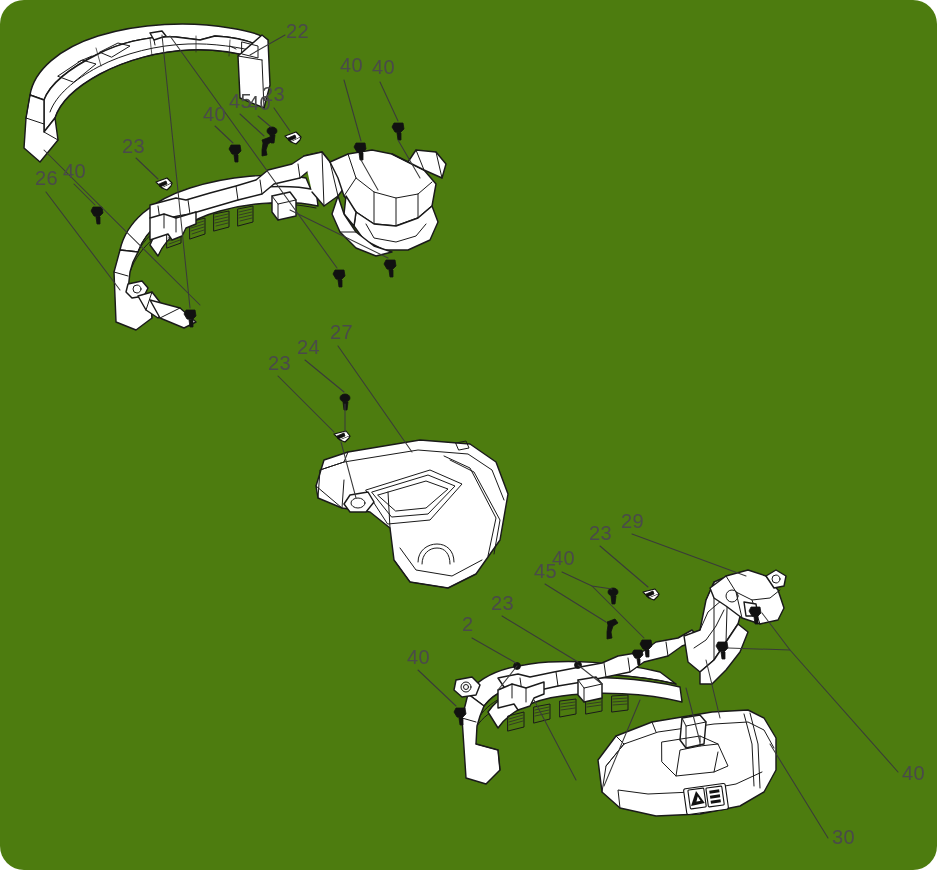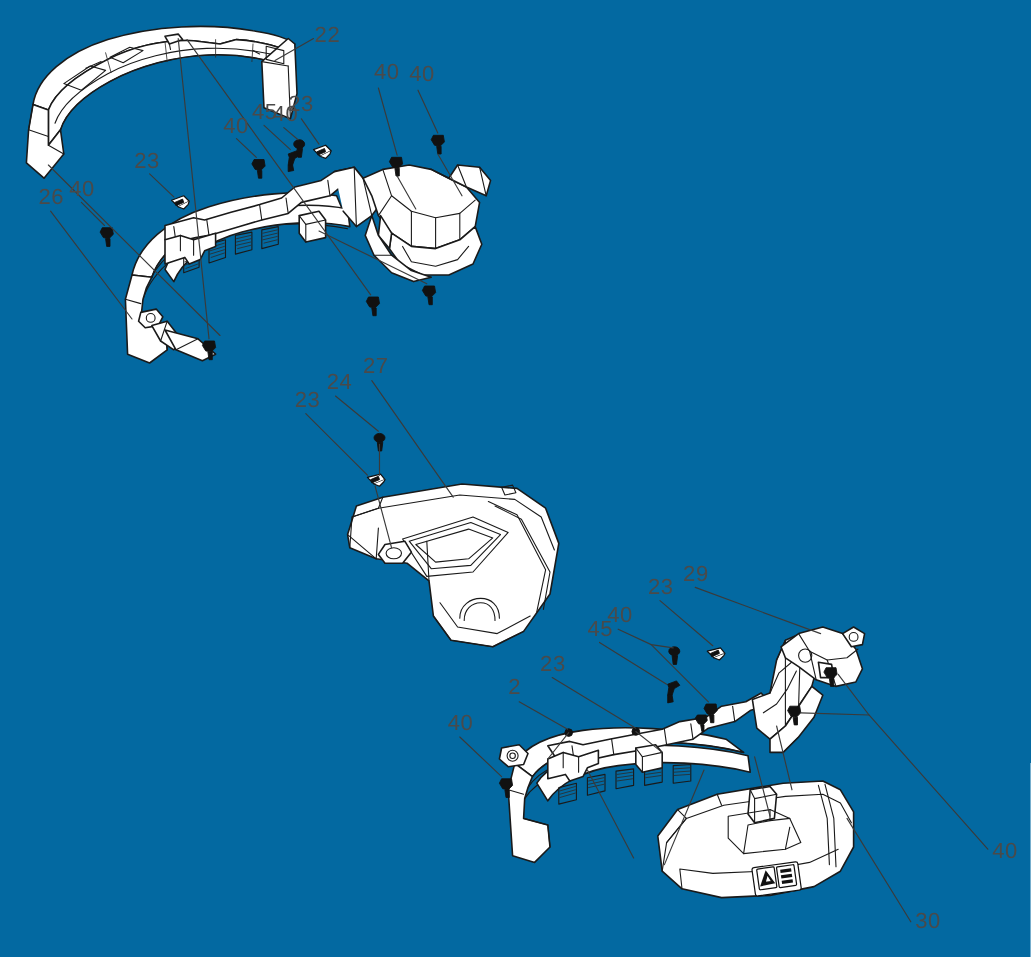--- a/index.html
+++ b/index.html
@@ -8,22 +8,23 @@
     padding: 0;
     background: #ffffff;
   }
   body {
     font-family: "Liberation Sans", sans-serif;
   }
   #diagram-root {
     position: relative;
     width: 937px;
     height: 870px;
-    background: #0369a1;
+    background: #4d7c0f;
     overflow: hidden;
+    border-radius: 24px;
   }
   svg#parts-svg {
     position: absolute;
     left: 0;
     top: 0;
     width: 937px;
     height: 870px;
     display: block;
   }
   .part-outline {

